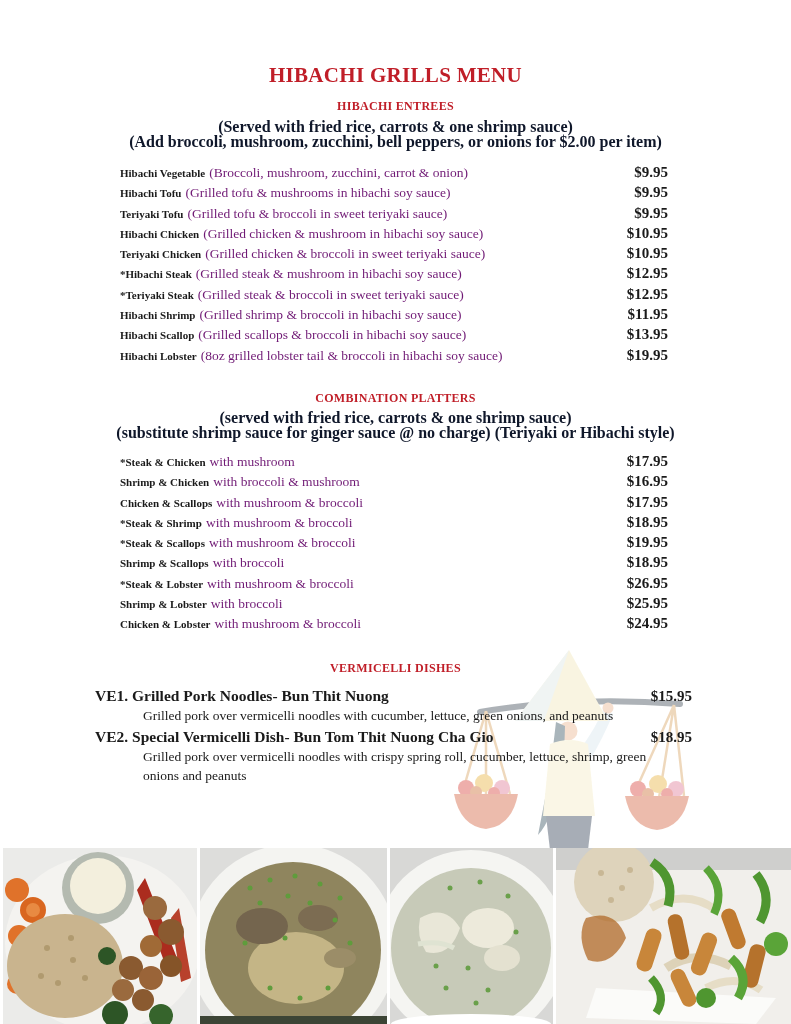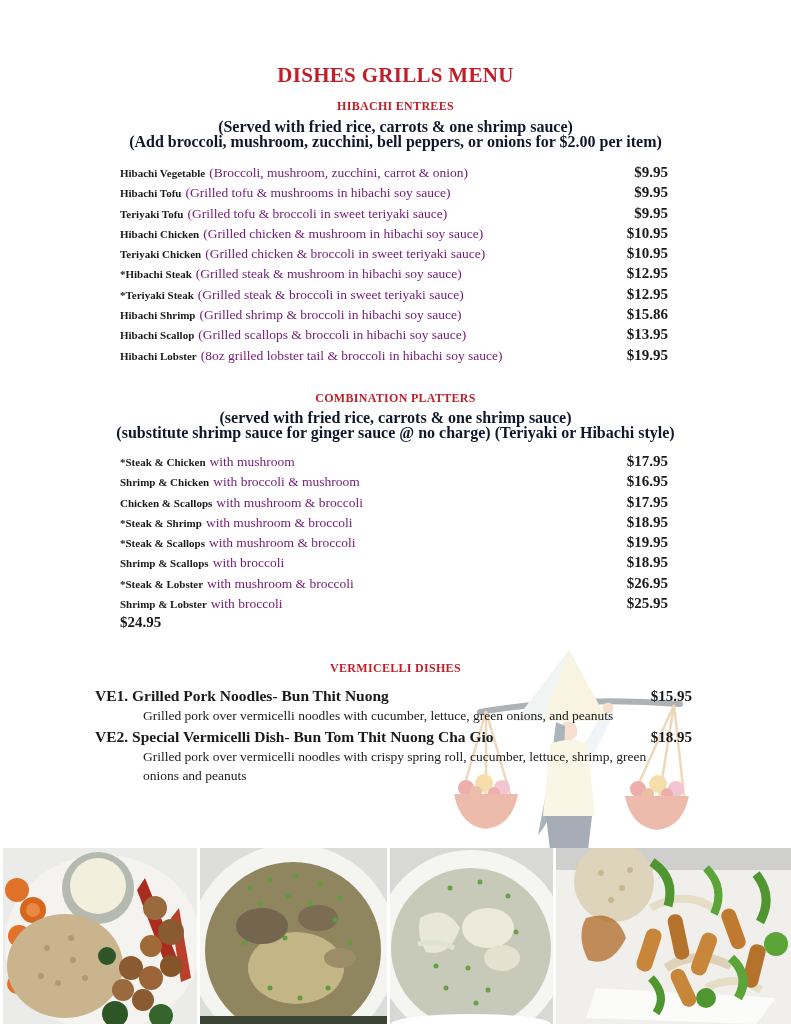--- a/index.html
+++ b/index.html
@@ -32,21 +32,21 @@
   .watermark{left:452px;top:628px;width:244px;height:222px;opacity:.42;z-index:1;}
 
   .photo-strip{top:848px;left:0;width:791px;height:176px;display:flex;gap:3px;
     padding-left:3px;box-sizing:border-box;z-index:3;background:#fff;}
   .photo{height:176px;overflow:hidden;}
   .photo svg{display:block;}
 </style>
 </head>
 <body>
 
-<div class="abs center red-head page-title">DISHES GRILLS MENU</div>
+<div class="abs center red-head page-title">HIBACHI GRILLS MENU</div>
 
 <div class="abs center red-head sec-head" style="top:99px;">HIBACHI ENTREES</div>
 <div class="abs center note" style="top:119px;">(Served with fried rice, carrots &amp; one shrimp sauce)</div>
 <div class="abs center note" style="top:134px;">(Add broccoli, mushroom, zucchini, bell peppers, or onions for $2.00 per item)</div>
 
 <div class="abs menu-list" style="top:163px;">
   <div class="mrow">
       <span class="mleft"><span class="mname">Hibachi Vegetable</span><span class="mdesc">(Broccoli, mushroom, zucchini, carrot &amp; onion)</span></span>
       <span class="mprice">$9.95</span>
     </div>
@@ -69,21 +69,21 @@
   <div class="mrow">
       <span class="mleft"><span class="mname">*Hibachi Steak</span><span class="mdesc">(Grilled steak &amp; mushroom in hibachi soy sauce)</span></span>
       <span class="mprice">$12.95</span>
     </div>
   <div class="mrow">
       <span class="mleft"><span class="mname">*Teriyaki Steak</span><span class="mdesc">(Grilled steak &amp; broccoli in sweet teriyaki sauce)</span></span>
       <span class="mprice">$12.95</span>
     </div>
   <div class="mrow">
       <span class="mleft"><span class="mname">Hibachi Shrimp</span><span class="mdesc">(Grilled shrimp &amp; broccoli in hibachi soy sauce)</span></span>
-      <span class="mprice">$15.86</span>
+      <span class="mprice">$11.95</span>
     </div>
   <div class="mrow">
       <span class="mleft"><span class="mname">Hibachi Scallop</span><span class="mdesc">(Grilled scallops &amp; broccoli in hibachi soy sauce)</span></span>
       <span class="mprice">$13.95</span>
     </div>
   <div class="mrow">
       <span class="mleft"><span class="mname">Hibachi Lobster</span><span class="mdesc">(8oz grilled lobster tail &amp; broccoli in hibachi soy sauce)</span></span>
       <span class="mprice">$19.95</span>
     </div>
 </div>
@@ -119,20 +119,21 @@
     </div>
   <div class="mrow">
       <span class="mleft"><span class="mname">*Steak &amp; Lobster</span><span class="mdesc">with mushroom &amp; broccoli</span></span>
       <span class="mprice">$26.95</span>
     </div>
   <div class="mrow">
       <span class="mleft"><span class="mname">Shrimp &amp; Lobster</span><span class="mdesc">with broccoli</span></span>
       <span class="mprice">$25.95</span>
     </div>
   <div class="mrow">
+      <span class="mleft"><span class="mname">Chicken &amp; Lobster</span><span class="mdesc">with mushroom &amp; broccoli</span></span>
       <span class="mprice">$24.95</span>
     </div>
 </div>
 
 <svg class="abs watermark" viewBox="0 0 244 222" aria-hidden="true">
 
   <path d="M28 84 Q122 68 228 76" stroke="#3d4a55" stroke-width="6" fill="none" stroke-linecap="round"></path>
 
   <path d="M34 83 L10 166 M34 83 L58 166 M34 83 L34 168" stroke="#d9a361" stroke-width="2.5" fill="none"></path>
 

